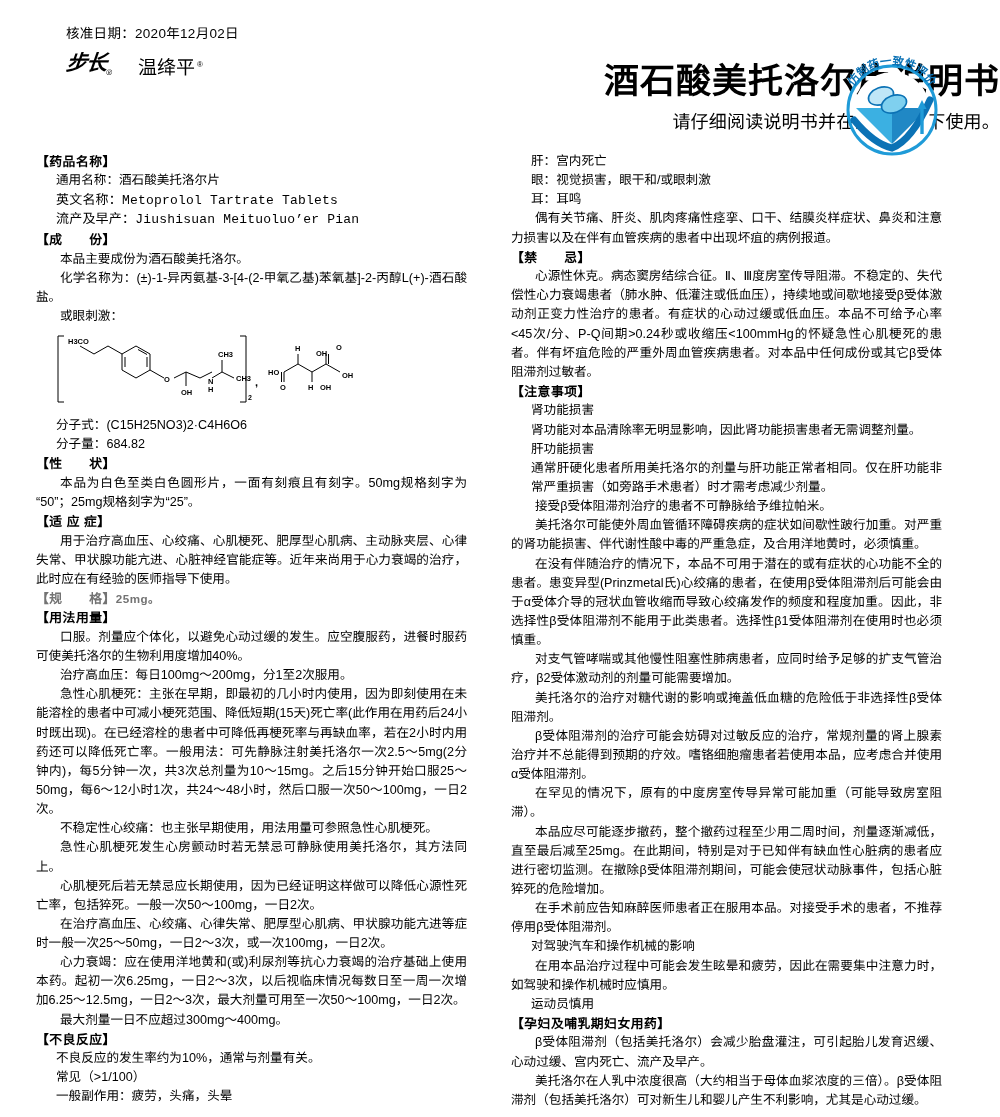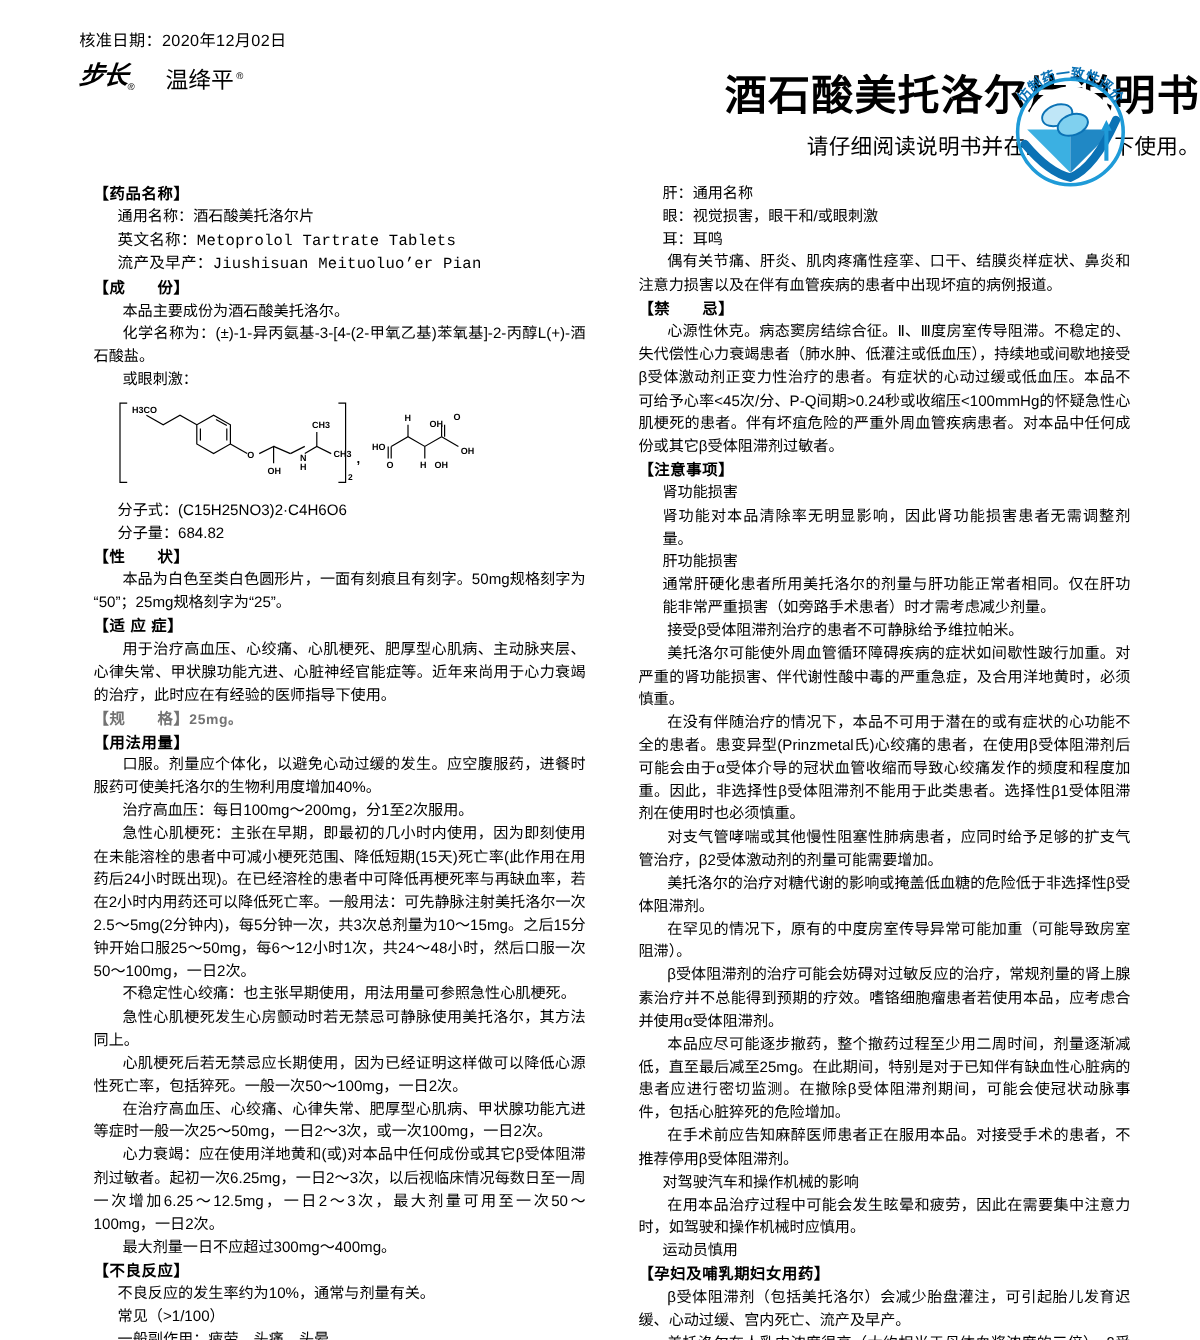--- a/index.html
+++ b/index.html
@@ -91,21 +91,21 @@
     width:116px;height:116px;
   }
   .seal svg{display:block;width:116px;height:116px;}
 
   
   .columns{
     position:absolute;
     top:152px;left:0;right:0;bottom:6px;
     display:flex;
     gap:44px;
-    padding:0 58px 0 78px;
+    padding:0 58px 0 36px;
     box-sizing:border-box;
   }
   .col{
     width:calc(50% - 15px);
     font-size:12.6px;
     line-height:1.52;
     text-align:justify;
   }
 
   
@@ -238,46 +238,46 @@
         <p class="para">用于治疗高血压、心绞痛、心肌梗死、肥厚型心肌病、主动脉夹层、心律失常、甲状腺功能亢进、心脏神经官能症等。近年来尚用于心力衰竭的治疗，此时应在有经验的医师指导下使用。</p>
         <p class="sec-head red"><span>【规　　格】</span><span class="val">25mg。</span></p>
         <p class="sec-head">【用法用量】</p>
         <p class="para">口服。剂量应个体化，以避免心动过缓的发生。应空腹服药，进餐时服药可使美托洛尔的生物利用度增加40%。</p>
         <p class="para">治疗高血压：每日100mg～200mg，分1至2次服用。</p>
         <p class="para">急性心肌梗死：主张在早期，即最初的几小时内使用，因为即刻使用在未能溶栓的患者中可减小梗死范围、降低短期(15天)死亡率(此作用在用药后24小时既出现)。在已经溶栓的患者中可降低再梗死率与再缺血率，若在2小时内用药还可以降低死亡率。一般用法：可先静脉注射美托洛尔一次2.5～5mg(2分钟内)，每5分钟一次，共3次总剂量为10～15mg。之后15分钟开始口服25～50mg，每6～12小时1次，共24～48小时，然后口服一次50～100mg，一日2次。</p>
         <p class="para">不稳定性心绞痛：也主张早期使用，用法用量可参照急性心肌梗死。</p>
         <p class="para">急性心肌梗死发生心房颤动时若无禁忌可静脉使用美托洛尔，其方法同上。</p>
         <p class="para">心肌梗死后若无禁忌应长期使用，因为已经证明这样做可以降低心源性死亡率，包括猝死。一般一次50～100mg，一日2次。</p>
         <p class="para">在治疗高血压、心绞痛、心律失常、肥厚型心肌病、甲状腺功能亢进等症时一般一次25～50mg，一日2～3次，或一次100mg，一日2次。</p>
-        <p class="para">心力衰竭：应在使用洋地黄和(或)对本品中任何成份或其它β受体阻滞剂过敏者。起初一次6.25mg，一日2～3次，以后视临床情况每数日至一周一次增加6.25～12.5mg，一日2～3次，最大剂量可用至一次50～100mg，一日2次。</p>
+        <p class="para">心力衰竭：应在使用洋地黄和(或)利尿剂等抗心力衰竭的治疗基础上使用本药。起初一次6.25mg，一日2～3次，以后视临床情况每数日至一周一次增加6.25～12.5mg，一日2～3次，最大剂量可用至一次50～100mg，一日2次。</p>
         <p class="para">最大剂量一日不应超过300mg～400mg。</p>
         <p class="sec-head">【不良反应】</p>
         <p class="lvl1">不良反应的发生率约为10%，通常与剂量有关。</p>
         <p class="lvl1">常见（&gt;1/100）</p>
         <p class="lvl1">一般副作用：疲劳，头痛，头晕</p>
       </div>
     <div class="col" id="right-col">
-        <p class="lvl1">肝：通用名称</p>
+        <p class="lvl1">肝：宫内死亡</p>
         <p class="lvl1">眼：视觉损害，眼干和/或眼刺激</p>
         <p class="lvl1">耳：耳鸣</p>
         <p class="para">偶有关节痛、肝炎、肌肉疼痛性痉挛、口干、结膜炎样症状、鼻炎和注意力损害以及在伴有血管疾病的患者中出现坏疽的病例报道。</p>
         <p class="sec-head">【禁　　忌】</p>
         <p class="para">心源性休克。病态窦房结综合征。Ⅱ、Ⅲ度房室传导阻滞。不稳定的、失代偿性心力衰竭患者（肺水肿、低灌注或低血压），持续地或间歇地接受β受体激动剂正变力性治疗的患者。有症状的心动过缓或低血压。本品不可给予心率&lt;45次/分、P-Q间期&gt;0.24秒或收缩压&lt;100mmHg的怀疑急性心肌梗死的患者。伴有坏疽危险的严重外周血管疾病患者。对本品中任何成份或其它β受体阻滞剂过敏者。</p>
         <p class="sec-head">【注意事项】</p>
         <p class="lvl1">肾功能损害</p>
         <p class="lvl1">肾功能对本品清除率无明显影响，因此肾功能损害患者无需调整剂量。</p>
         <p class="lvl1">肝功能损害</p>
         <p class="lvl1">通常肝硬化患者所用美托洛尔的剂量与肝功能正常者相同。仅在肝功能非常严重损害（如旁路手术患者）时才需考虑减少剂量。</p>
         <p class="para">接受β受体阻滞剂治疗的患者不可静脉给予维拉帕米。</p>
         <p class="para">美托洛尔可能使外周血管循环障碍疾病的症状如间歇性跛行加重。对严重的肾功能损害、伴代谢性酸中毒的严重急症，及合用洋地黄时，必须慎重。</p>
         <p class="para">在没有伴随治疗的情况下，本品不可用于潜在的或有症状的心功能不全的患者。患变异型(Prinzmetal氏)心绞痛的患者，在使用β受体阻滞剂后可能会由于α受体介导的冠状血管收缩而导致心绞痛发作的频度和程度加重。因此，非选择性β受体阻滞剂不能用于此类患者。选择性β1受体阻滞剂在使用时也必须慎重。</p>
         <p class="para">对支气管哮喘或其他慢性阻塞性肺病患者，应同时给予足够的扩支气管治疗，β2受体激动剂的剂量可能需要增加。</p>
         <p class="para">美托洛尔的治疗对糖代谢的影响或掩盖低血糖的危险低于非选择性β受体阻滞剂。</p>
+        <p class="para">β受体阻滞剂的治疗可能会妨碍对过敏反应的治疗，常规剂量的肾上腺素治疗并不总能得到预期的疗效。嗜铬细胞瘤患者若使用本品，应考虑合并使用α受体阻滞剂。</p>
         <p class="para">在罕见的情况下，原有的中度房室传导异常可能加重（可能导致房室阻滞）。</p>
-        <p class="para">β受体阻滞剂的治疗可能会妨碍对过敏反应的治疗，常规剂量的肾上腺素治疗并不总能得到预期的疗效。嗜铬细胞瘤患者若使用本品，应考虑合并使用α受体阻滞剂。</p>
         <p class="para">本品应尽可能逐步撤药，整个撤药过程至少用二周时间，剂量逐渐减低，直至最后减至25mg。在此期间，特别是对于已知伴有缺血性心脏病的患者应进行密切监测。在撤除β受体阻滞剂期间，可能会使冠状动脉事件，包括心脏猝死的危险增加。</p>
         <p class="para">在手术前应告知麻醉医师患者正在服用本品。对接受手术的患者，不推荐停用β受体阻滞剂。</p>
         <p class="lvl1">对驾驶汽车和操作机械的影响</p>
         <p class="para">在用本品治疗过程中可能会发生眩晕和疲劳，因此在需要集中注意力时，如驾驶和操作机械时应慎用。</p>
         <p class="lvl1">运动员慎用</p>
         <p class="sec-head">【孕妇及哺乳期妇女用药】</p>
         <p class="para">β受体阻滞剂（包括美托洛尔）会减少胎盘灌注，可引起胎儿发育迟缓、心动过缓、宫内死亡、流产及早产。</p>
         <p class="para">美托洛尔在人乳中浓度很高（大约相当于母体血浆浓度的三倍）。β受体阻滞剂（包括美托洛尔）可对新生儿和婴儿产生不利影响，尤其是心动过缓。</p>
       </div>
   </div>

